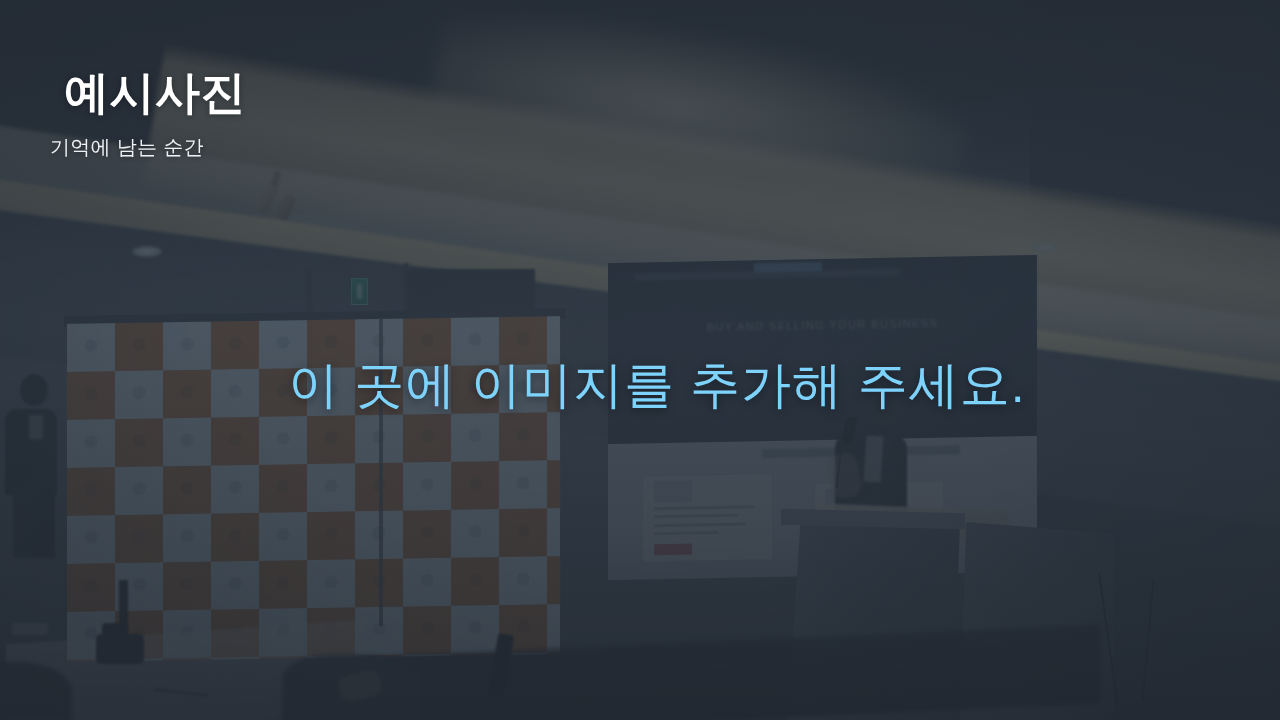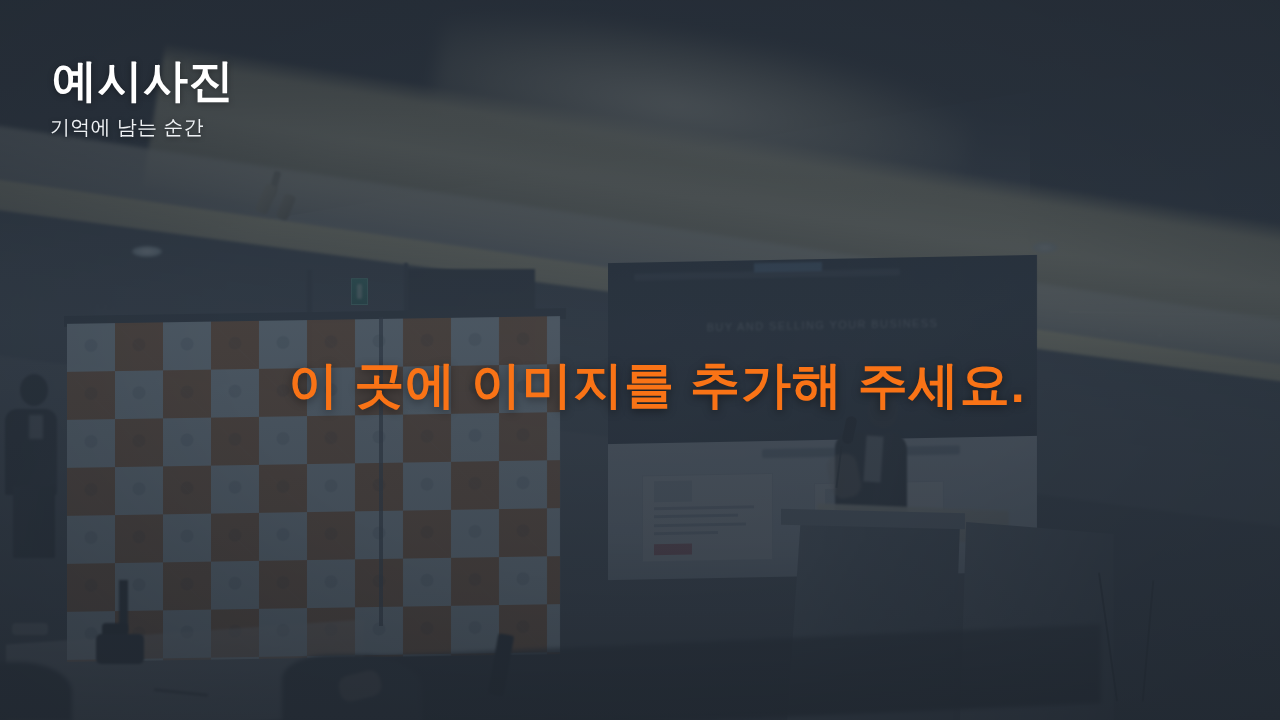--- a/index.html
+++ b/index.html
@@ -719,21 +719,21 @@
   }
 
   
   .caption-block {
     position: absolute;
     left: 48px;
     top: 52px;
     z-index: 5;
   }
   .caption-title {
-    margin: 4px;
+    margin: 16px;
     font-size: 45px;
     line-height: 1.12;
     font-weight: 700;
     color: #ffffff;
     letter-spacing: 0.5px;
     text-shadow: 0 1px 6px rgba(0,0,0,0.35);
   }
   .caption-sub {
     margin: 8px 0 0 2px;
     font-size: 20px;
@@ -744,22 +744,22 @@
   }
 
   .center-message {
     position: absolute;
     left: 0;
     right: 0;
     top: 352px;
     z-index: 5;
     text-align: center;
     font-size: 50px;
-    font-weight: 700;
-    color: #f97316;
+    font-weight: 400;
+    color: #7dd3fc;
     letter-spacing: 1px;
     text-shadow: 0 2px 10px rgba(0,0,0,0.45);
     padding-left: 34px;
   }
 </style>
 </head>
 <body>
 
 <div class="stage">
 

